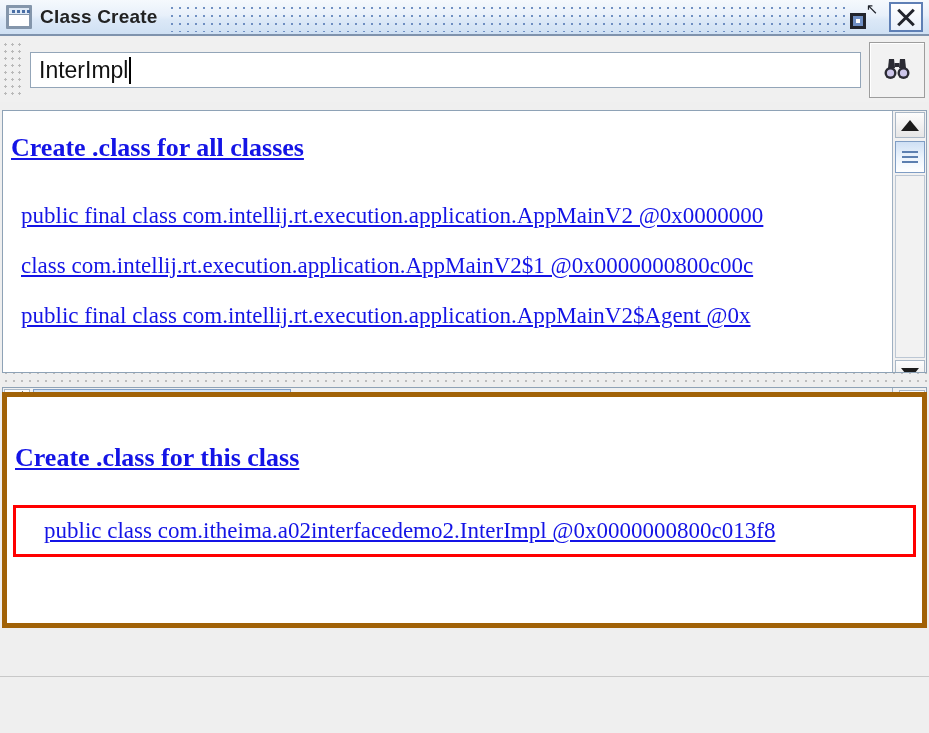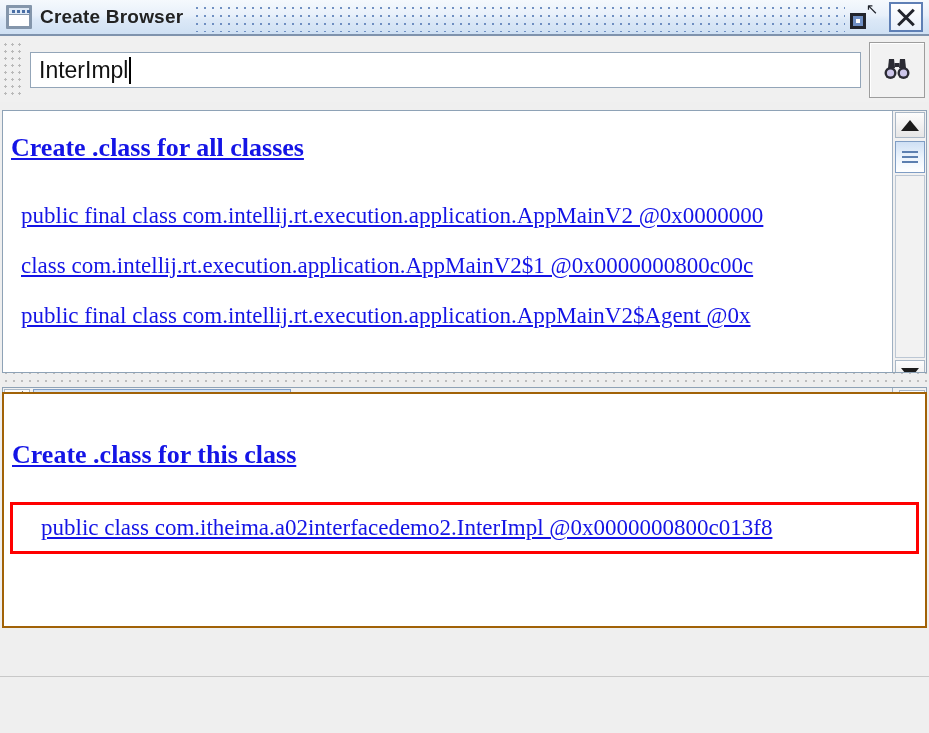--- a/index.html
+++ b/index.html
@@ -201,21 +201,21 @@
     border-top:1px solid #8ea2b6;border-bottom:1px solid #8ea2b6;
     box-sizing:border-box;
     background-image:radial-gradient(#bdbdbd 1.1px, transparent 1.2px);
     background-size:8px 8px;background-position:0 4px;
     cursor:row-resize;
   }
 
   
   .panel-bottom{
     position:absolute;left:2px;top:392px;width:925px;height:236px;
-    background:#ffffff;border:2px solid #a16207;box-sizing:border-box;
+    background:#ffffff;border:5px solid #a16207;box-sizing:border-box;
     overflow:hidden;
   }
   .b-head{padding:46px 0 0 8px;}
   .b-head a{font-size:26px;font-weight:bold;}
   .redbox{
     margin:32px 6px 0 6px;border:3px solid #ff0000;
     height:52px;display:flex;align-items:center;box-sizing:border-box;
   }
   .redbox a{font-size:23px;padding-left:28px;}
 
@@ -232,21 +232,21 @@
 
   <div class="titlebar">
     <div class="tb-icon">
       <div class="bar">
         <i style="left:3px"></i>
           <i style="left:8px"></i>
           <i style="left:13px"></i>
           <i style="left:18px"></i>
       </div>
     </div>
-    <div class="tb-title">Create Browser</div>
+    <div class="tb-title">Class Create</div>
     <div class="tb-dots"></div>
     <div class="tb-buttons">
       <button class="btn-restore">
         <span class="sq"></span>
         <span class="arr">↖</span>
       </button>
       <button class="btn-close">
         <span class="x1"></span>
         <span class="x2"></span>
       </button>

